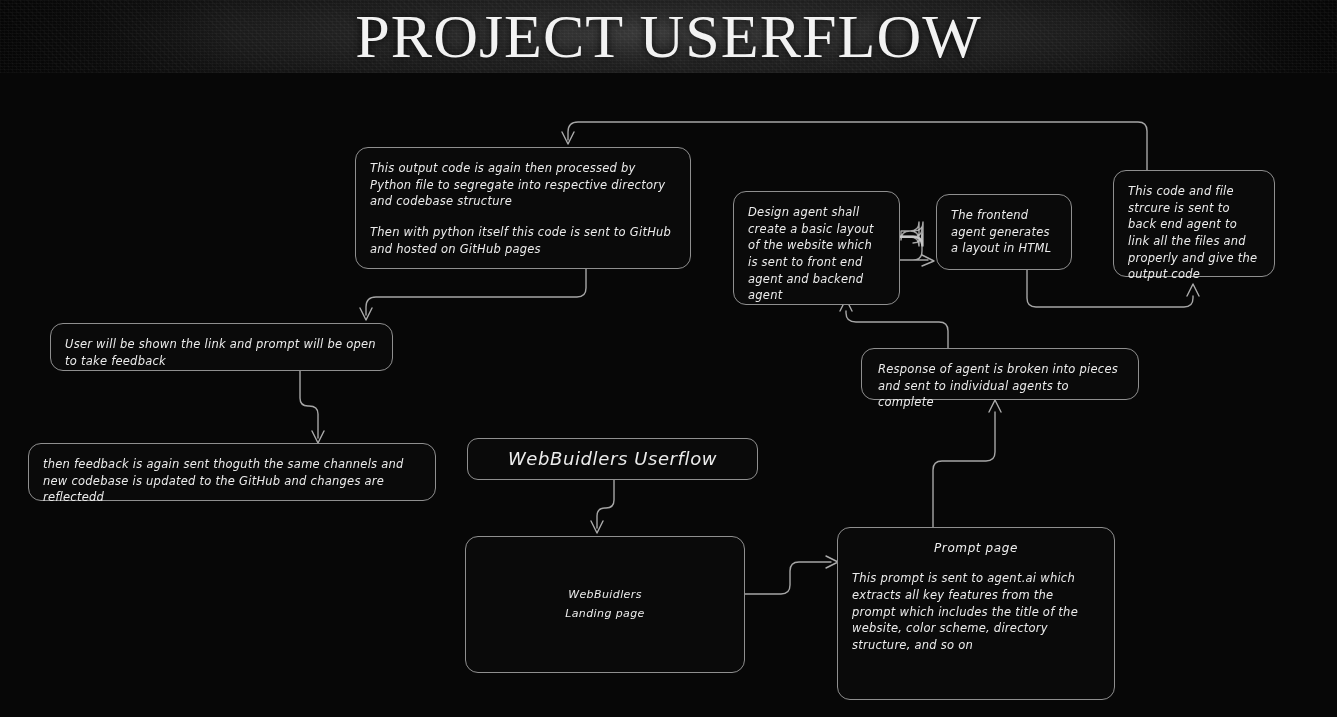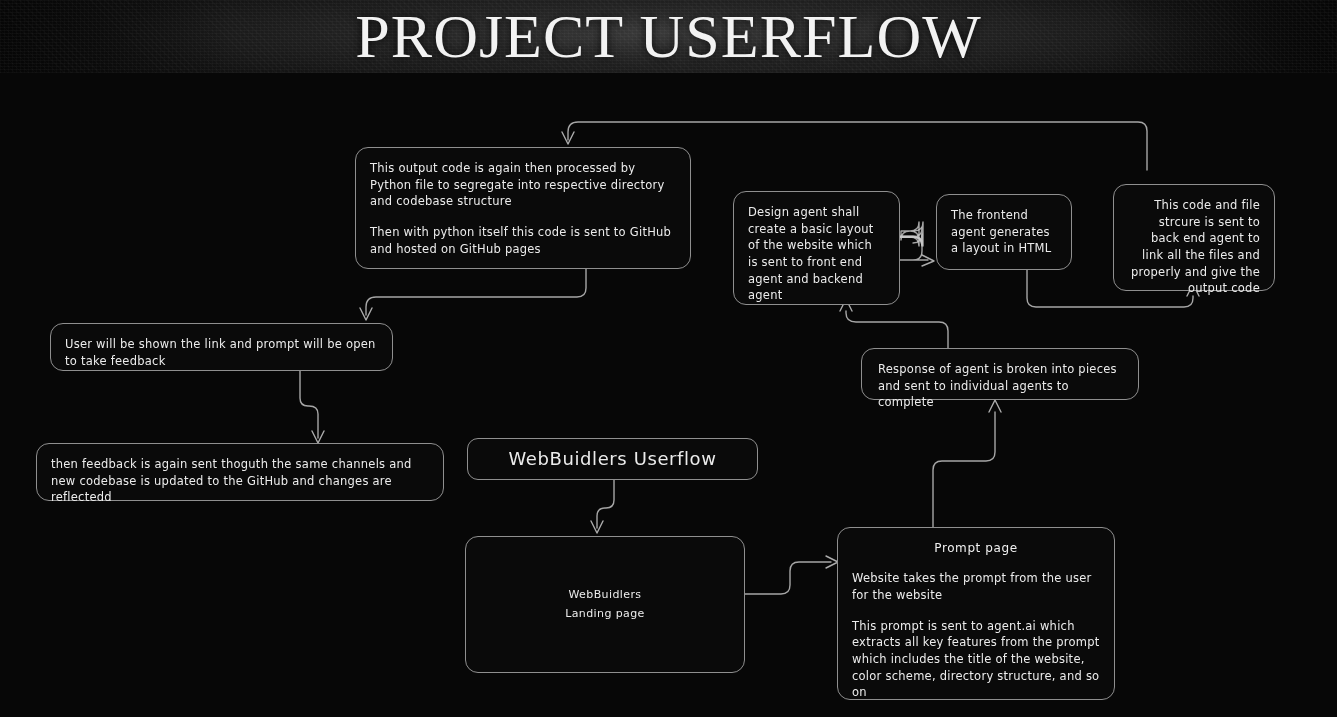--- a/index.html
+++ b/index.html
@@ -67,20 +67,21 @@
     z-index: 3;
     white-space: nowrap;
   }
 
   
   .canvas {
     position: absolute;
     left: 0; top: 0;
     width: 1337px;
     height: 717px;
+    font-style: italic;
   }
   .connectors {
     position: absolute;
     left: 0; top: 0;
     width: 1337px; height: 717px;
     pointer-events: none;
   }
   .conn-path {
     fill: none;
     stroke: #c9c9c9;
@@ -199,47 +200,46 @@
     </div>
 
     <div class="node" style="left:733px; top:191px; width:167px; height:114px;">
       <p>Design agent shall create a basic layout of the website which is sent to front end agent and backend agent</p>
     </div>
 
     <div class="node" style="left:936px; top:194px; width:136px; height:76px;">
       <p>The frontend agent generates a layout in HTML</p>
     </div>
 
-    <div class="node" style="left:1113px; top:184px; width:162px; height:107px;text-align:right;">
+    <div class="node" style="left:1113px; top:170px; width:162px; height:107px;">
       <p>This code and file strcure is sent to back end agent to link all the files and properly and give the output code</p>
     </div>
 
     <div class="node" style="left:861px; top:348px; width:278px; height:52px;padding-left:16px;">
       <p>Response of agent is broken into pieces and sent to individual agents to complete</p>
     </div>
 
     <div class="node" style="left:50px; top:323px; width:343px; height:48px;">
       <p>User will be shown the link and prompt will be open to take feedback</p>
     </div>
 
-    <div class="node" style="left:36px; top:443px; width:408px; height:58px;">
+    <div class="node" style="left:28px; top:443px; width:408px; height:58px;">
       <p>then feedback is again sent thoguth the same channels and new codebase is updated to the GitHub and changes are reflectedd</p>
     </div>
 
     <div class="node pill" style="left:467px; top:438px; width:291px; height:42px;">
       <span>WebBuidlers Userflow</span>
     </div>
 
     <div class="node centered big-label" style="left:465px; top:536px; width:280px; height:137px;">
       <div class="stack">
         <div>WebBuidlers</div>
         <div>Landing page</div>
       </div>
     </div>
 
     <div class="node" style="left:837px; top:527px; width:278px; height:173px;">
       <div class="node-title">Prompt page</div>
-      <p>Website takes the prompt from the user for the website</p>
       <p>This prompt is sent to agent.ai which extracts all key features from the prompt which includes the title of the website, color scheme, directory structure, and so on</p>
     </div>
 
   </div>
 </div>
 
 </body></html>

